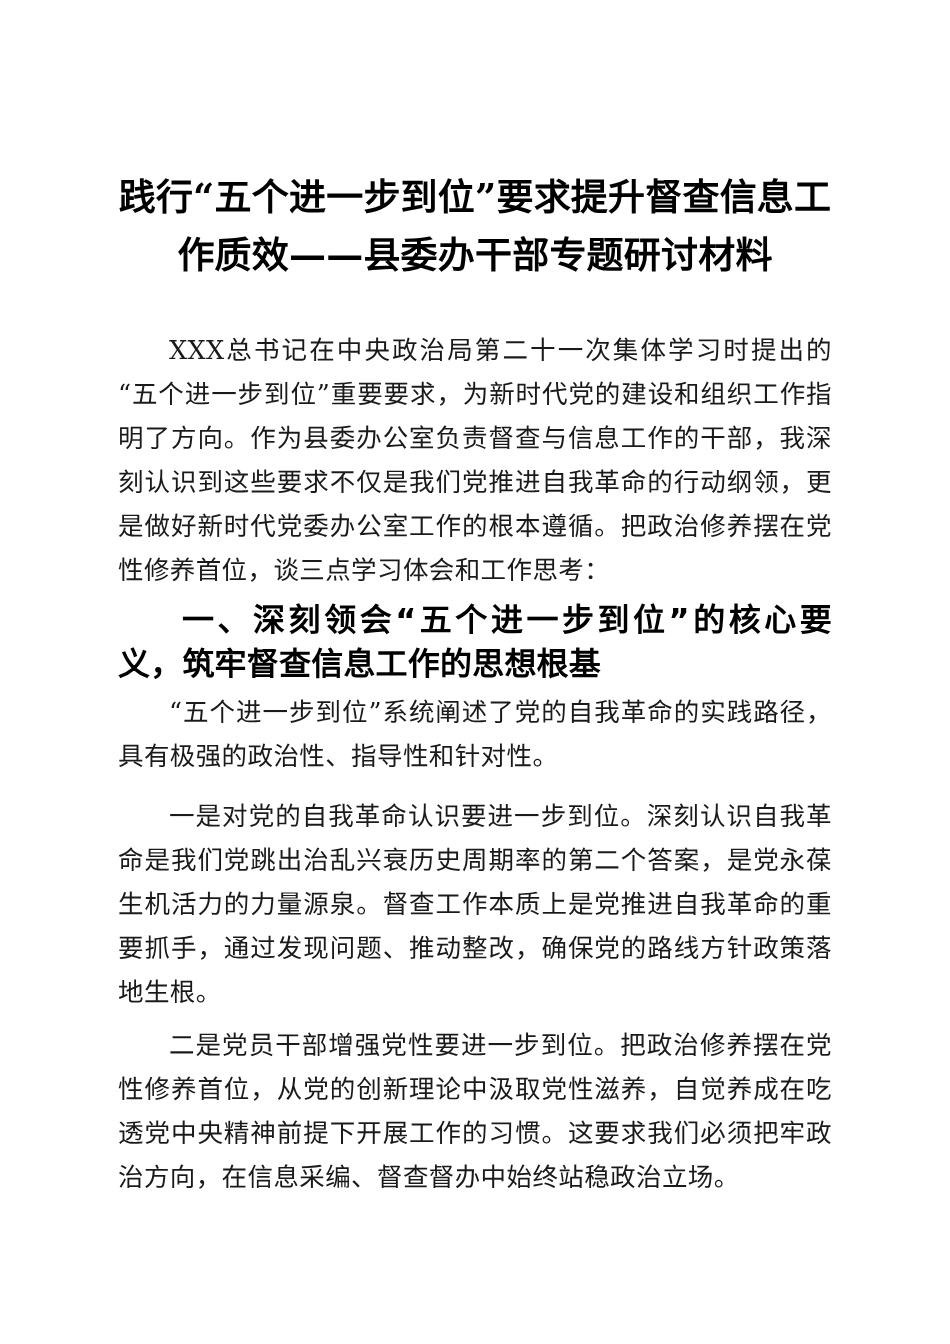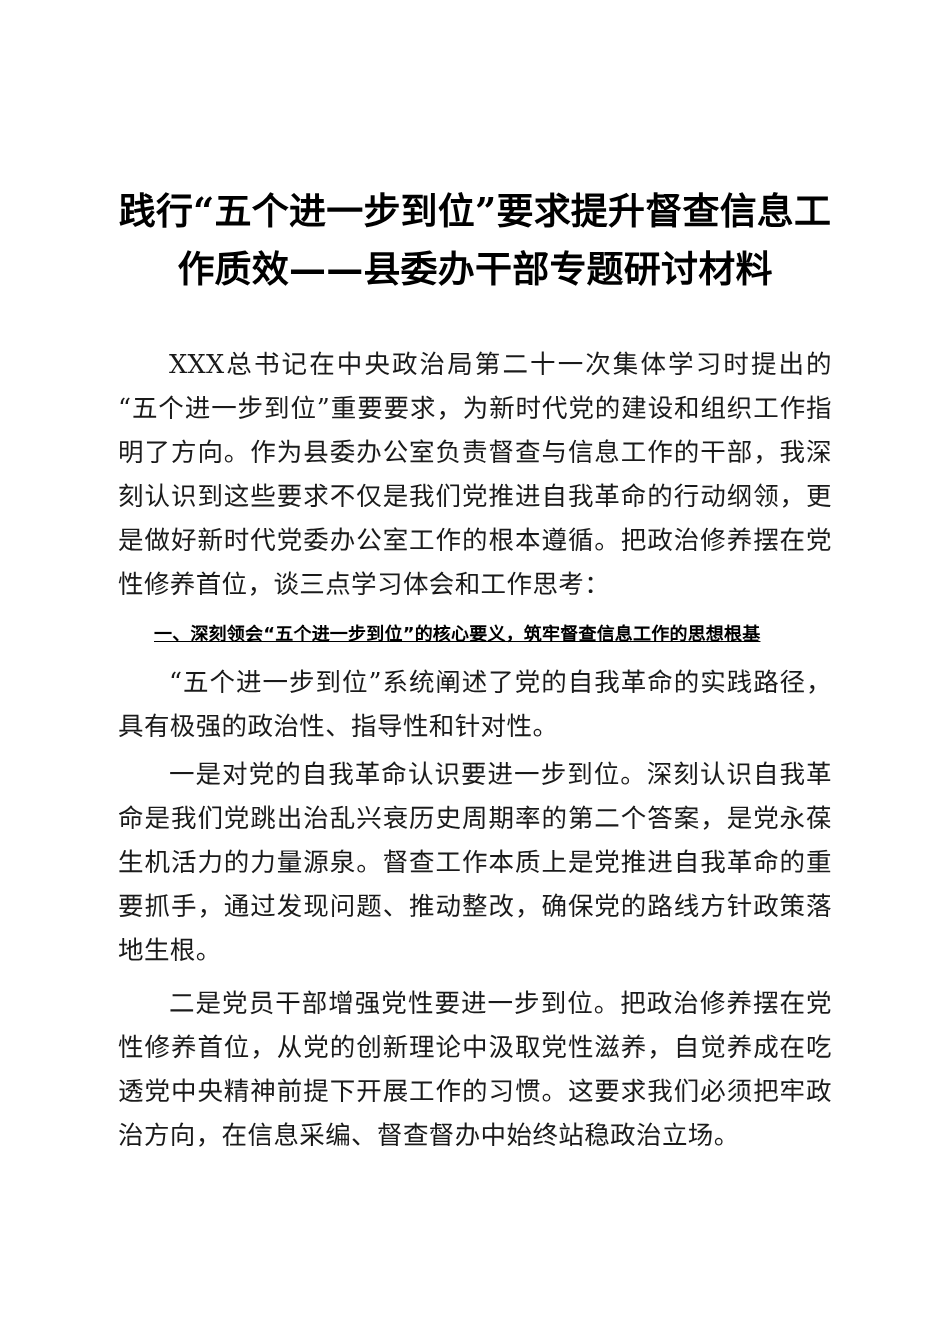--- a/index.html
+++ b/index.html
@@ -21,21 +21,21 @@
     position: relative;
     width: 950px;
     height: 1344px;
     background: #ffffff;
     box-sizing: border-box;
   }
 
   .content {
     position: absolute;
     left: 118px;
-    top: 14px;
+    top: 0;
     width: 714px;
   }
 
   
   .doc-title {
     margin: 0;
     padding-top: 168px;
     font-family: "DejaVu Serif", "Liberation Serif", serif;
     font-size: 37px;
     font-weight: 700;
@@ -58,36 +58,35 @@
     color: #1a1a1a;
     letter-spacing: 0.4px;
     word-break: break-all;
   }
 
   .para.first-body {
     margin-top: 44px;
   }
 
   .para + .para {
-    margin-top: 4px;
+    margin-top: 16px;
   }
 
   
   .section-heading {
     margin: 6px 0 4px 0;
     font-family: "DejaVu Sans", "Liberation Sans", sans-serif;
-    font-size: 18px;
+    font-size: 32px;
     font-weight: 700;
     line-height: 44px;
     text-align: justify;
     text-indent: 2em;
     color: #000000;
     letter-spacing: 0.2px;
     word-break: break-all;
-    text-decoration: underline;
   }
 
   .para.after-heading {
     margin-top: 2px;
   }
 
   .para.gap-before {
     margin-top: 12px;
     font-family: Liberation Mono, monospace;
   }

